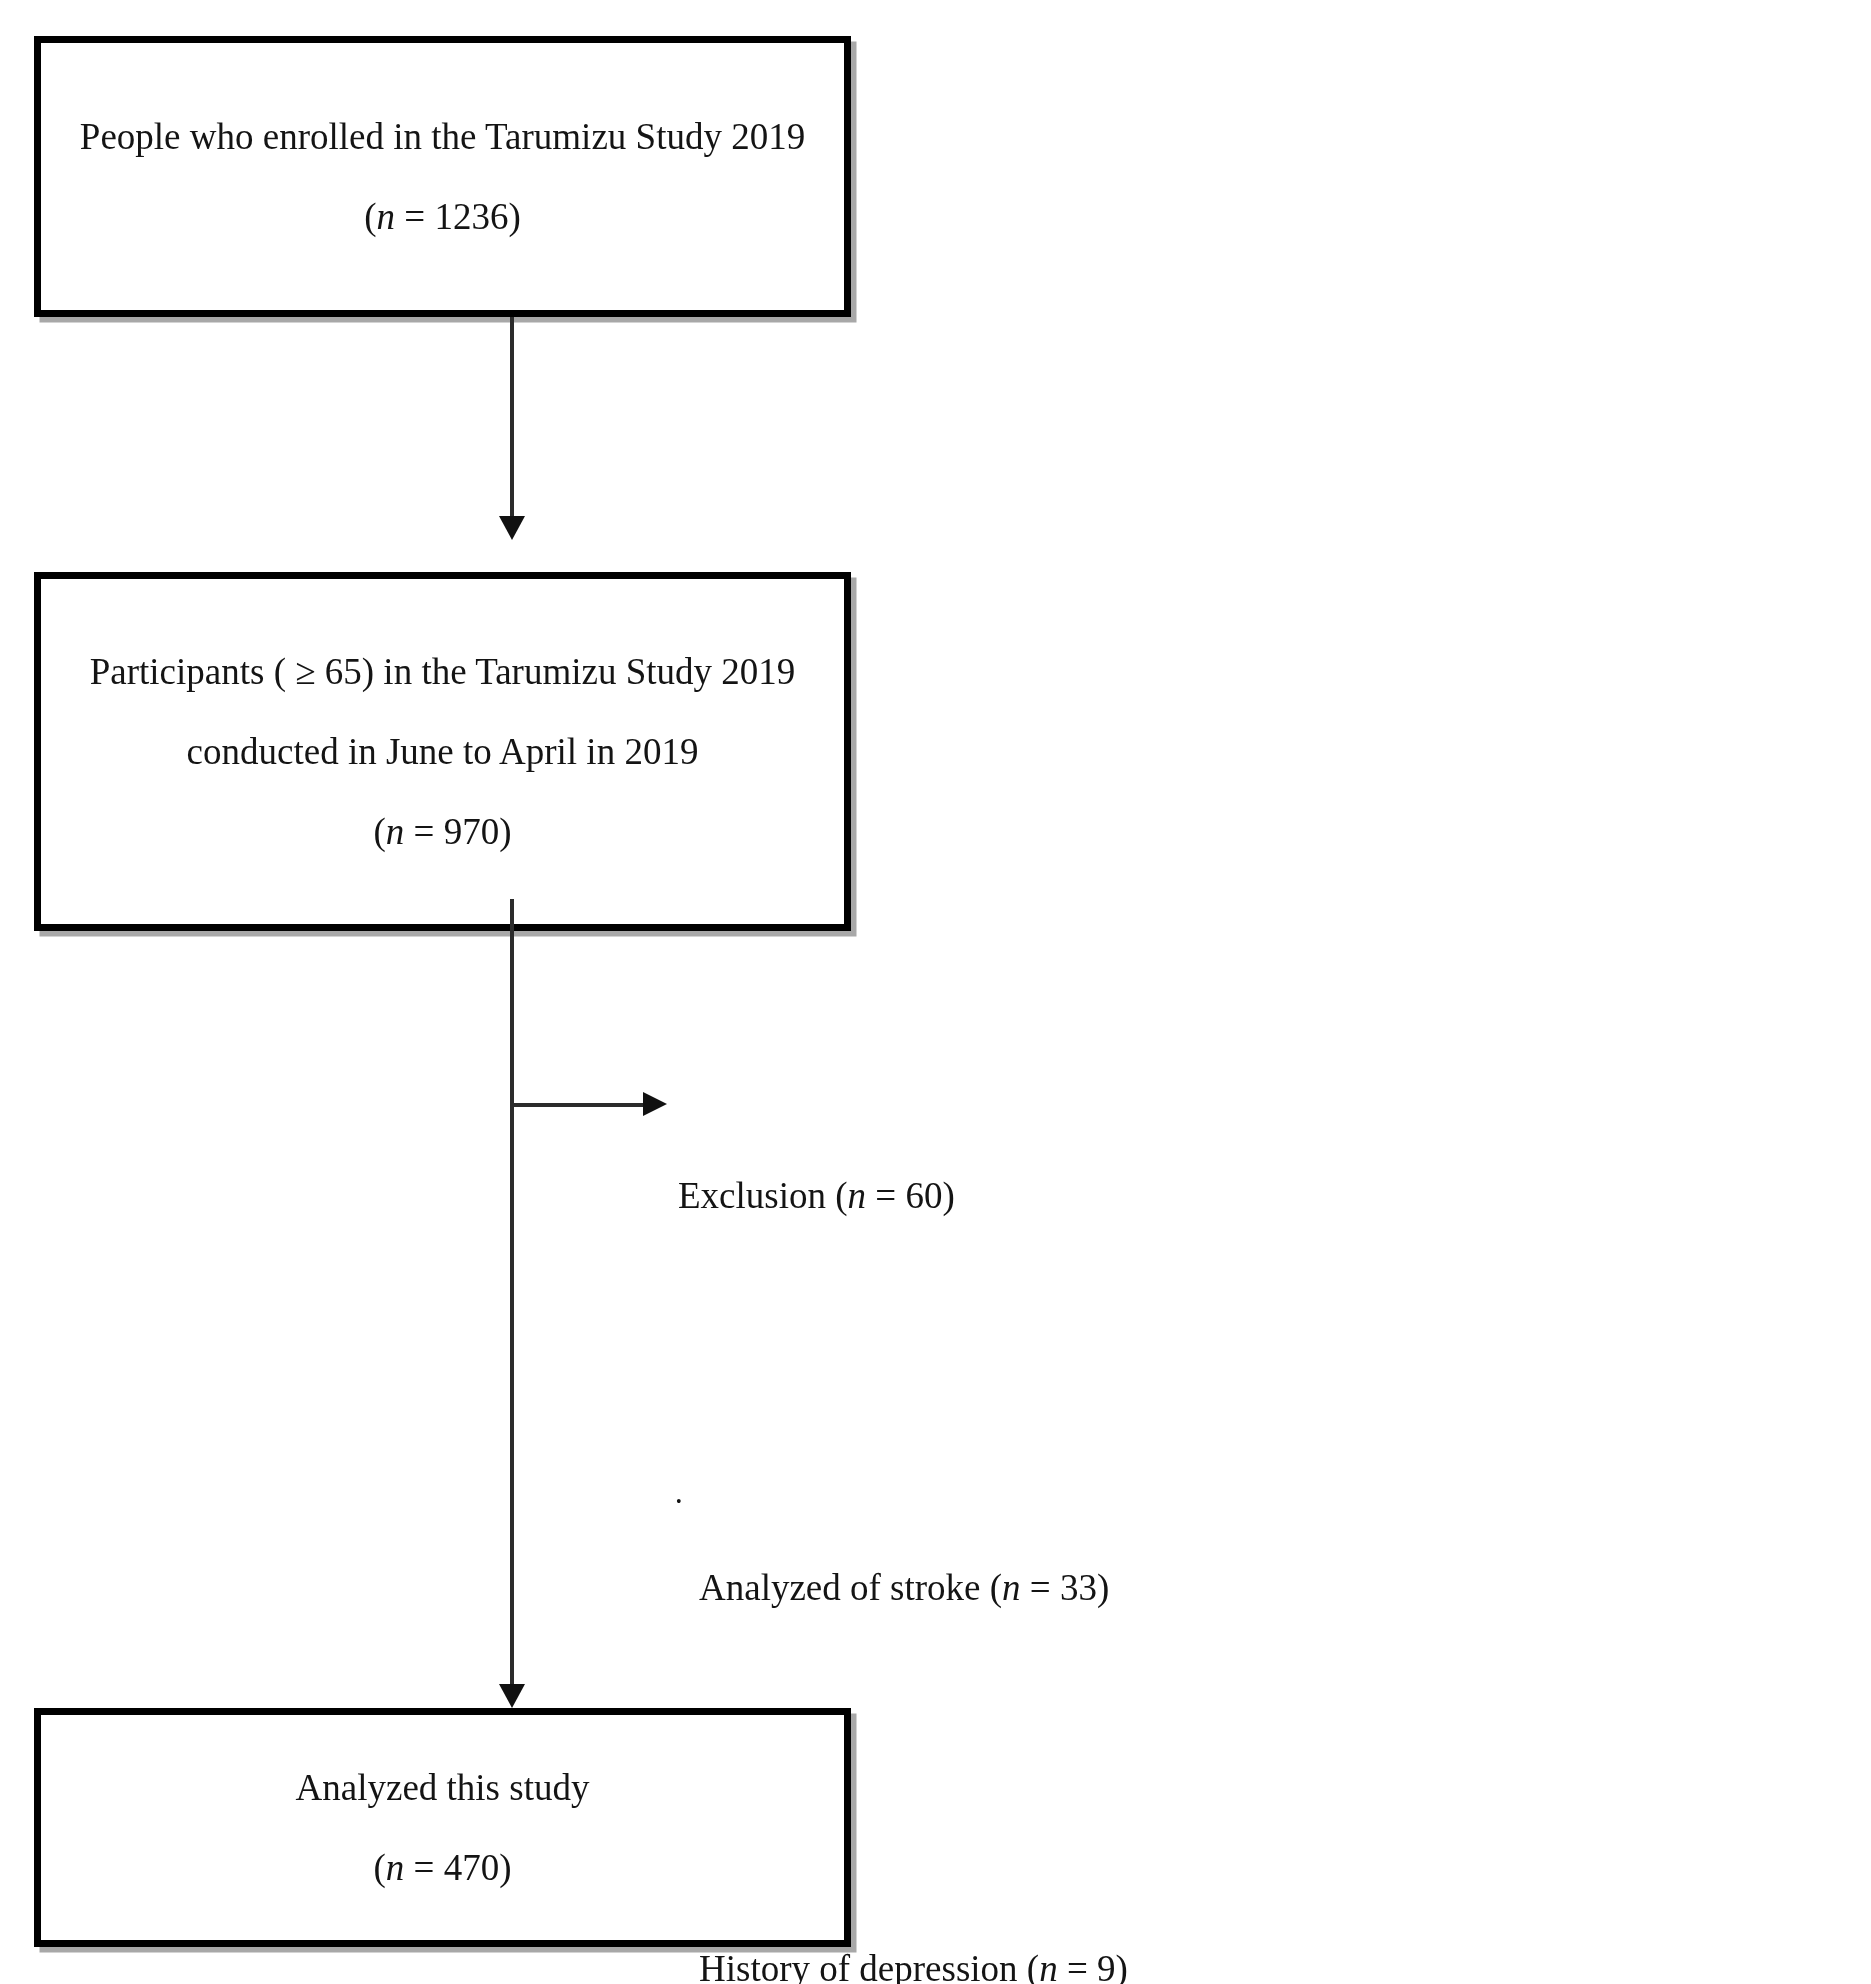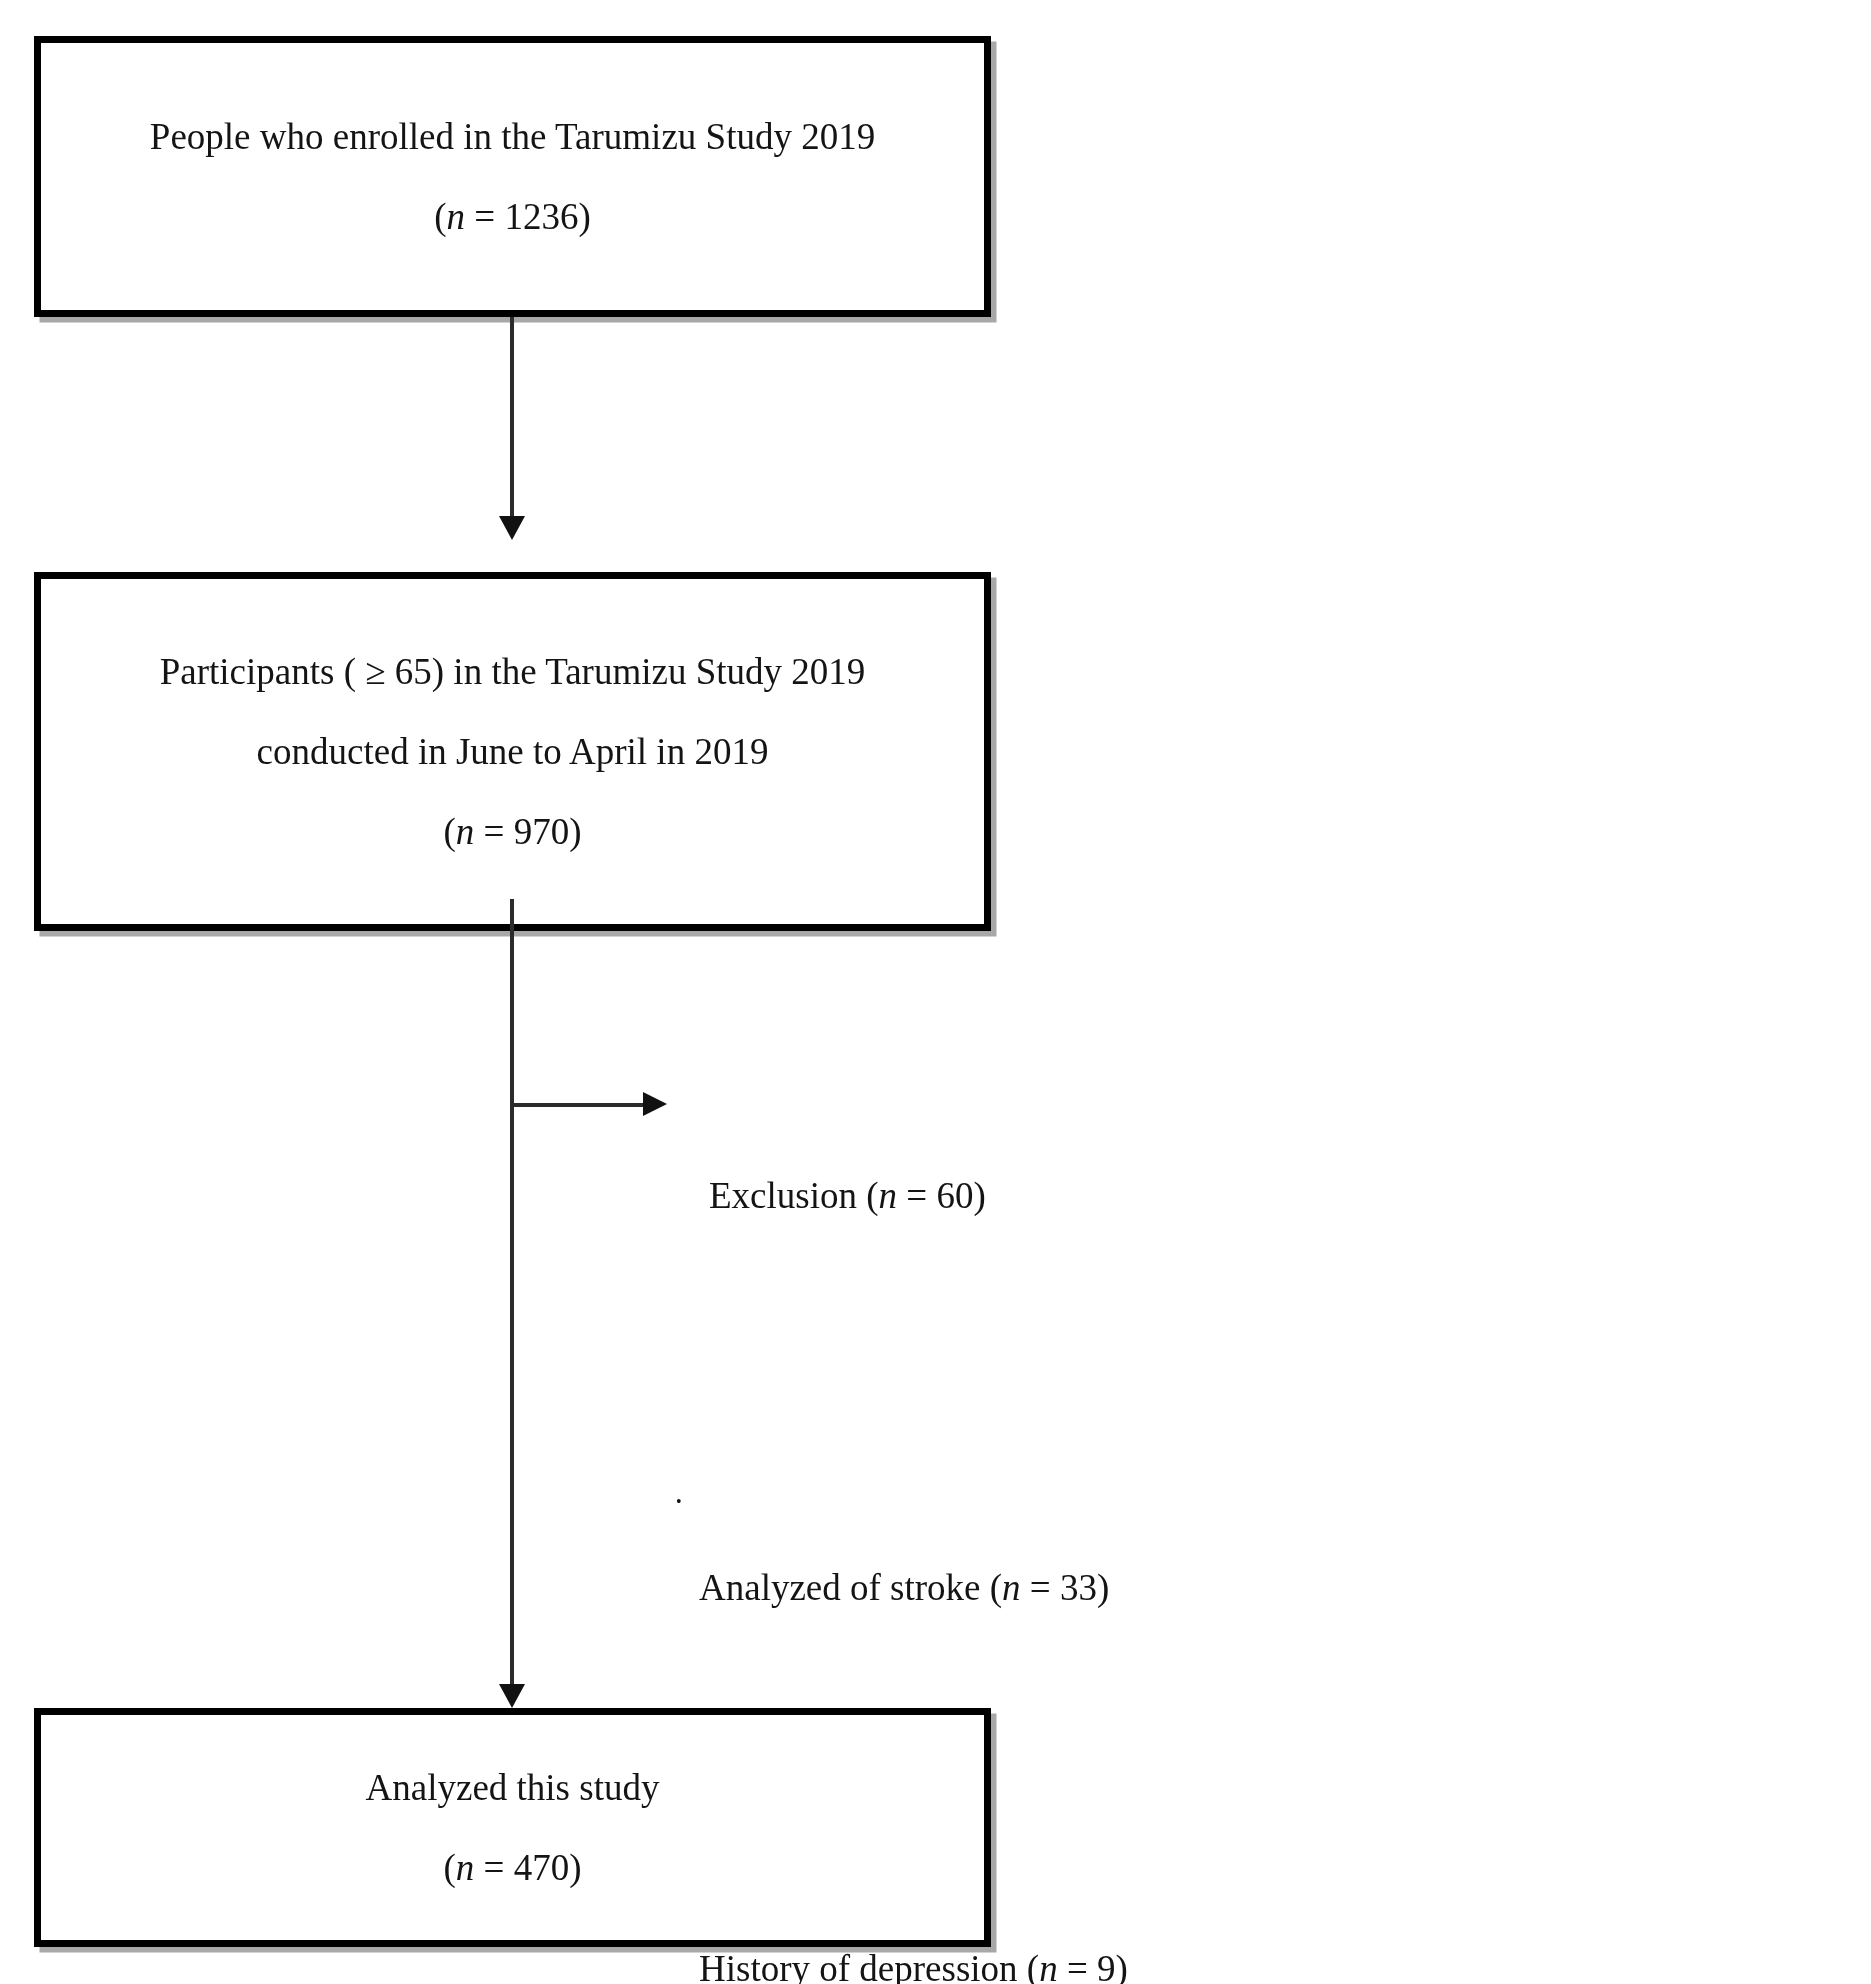--- a/index.html
+++ b/index.html
@@ -14,21 +14,21 @@
     background: #ffffff;
     overflow: hidden;
     font-family: "Liberation Serif", "DejaVu Serif", serif;
     color: #141414;
     font-size: 37px;
   }
   
   .box {
     position: absolute;
     left: 34px;
-    width: 957px;
+    width: 817px;
     border: 7.4px solid #000000;
     box-shadow: 5.5px 5.5px 0 0 #a8a8a8;
     background: #ffffff;
     box-sizing: border-box;
     display: flex;
     flex-direction: column;
     align-items: center;
     justify-content: center;
     text-align: center;
   }
@@ -79,21 +79,21 @@
     border-left: 24.6px solid #111111;
   }
   
   .exclusion {
     position: absolute;
     left: 676px;
     top: 1070px;
     white-space: pre;
   }
   .exclusion-title {
-    margin-left: 33px;
+    margin-left: 2px;
     line-height: 80px;
     height: 80px;
   }
   .exclusion-items { margin-top: 10.5px; }
   .exclusion-item {
     display: flex;
     align-items: flex-start;
   }
   .bullet {
     width: 23px;

